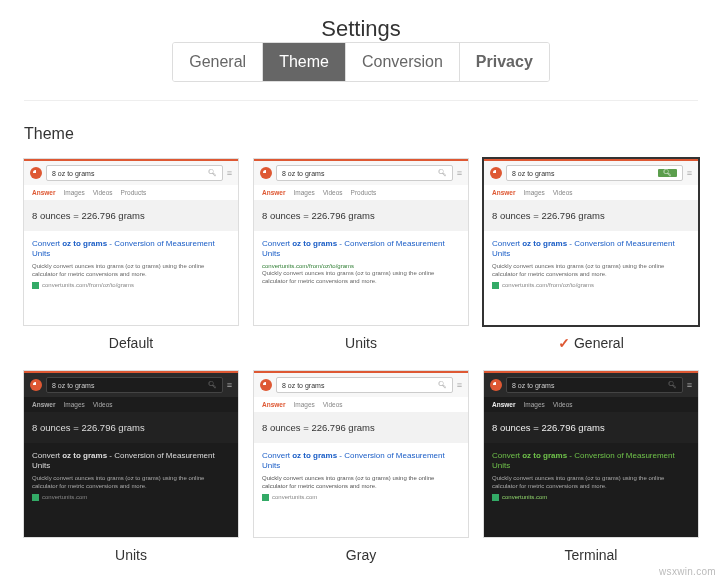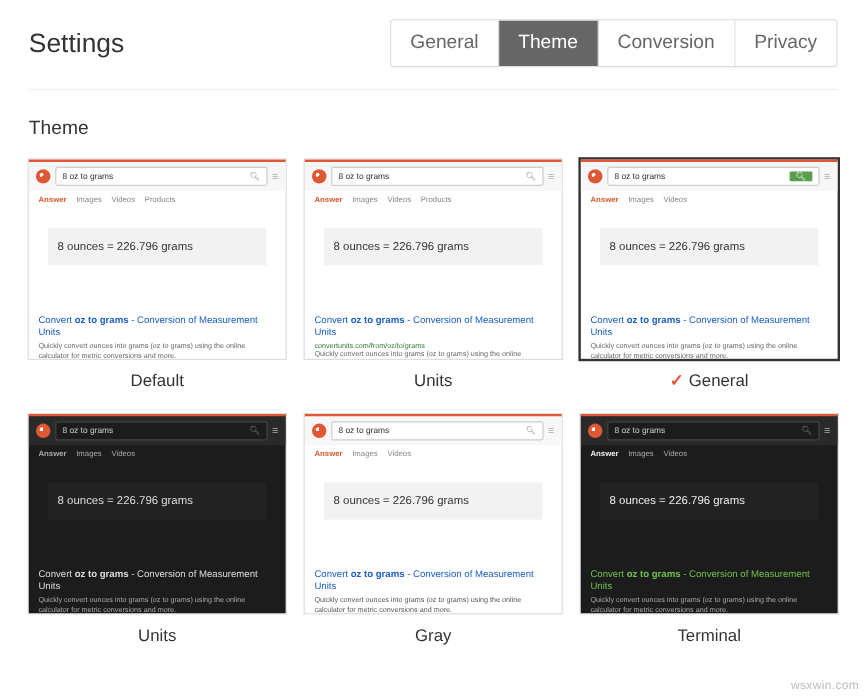--- a/index.html
+++ b/index.html
@@ -9,32 +9,33 @@
     width: 722px;
     padding: 16px 24px;
     color: #333;
   }
   .header {
     display: flex;
     justify-content: space-between;
     align-items: center;
     padding-bottom: 18px;
     border-bottom: 1px solid #eee;
+    flex-direction: column;
   }
   .header h1 { font-size: 22px; font-weight: 400; color: #333; }
   .tabs { display: flex; border: 1px solid #ddd; border-radius: 3px; overflow: hidden; }
   .tab {
     padding: 10px 16px;
     font-size: 16px;
     color: #666;
     background: #fff;
     border-right: 1px solid #ddd;
     cursor: pointer;
   }
-  .tab:last-child { border-right: none; }
+  .tab:last-child { border-right: none; font-weight: bold; }
   .tab.active { background: #666; color: #fff; }
   .section-title {
     font-size: 16px;
     font-weight: 400;
     color: #333;
     margin: 24px 0 16px;
   }
   .grid {
     display: grid;
     grid-template-columns: repeat(3, 1fr);
@@ -113,24 +114,24 @@
     display: flex;
     gap: 8px;
     padding: 4px 8px;
     font-size: 6.5px;
   }
   .nav span { color: #888; }
   .nav .answer-tab { color: #de5833; font-weight: 600; }
   .answer-box {
     background: #f2f2f2;
     padding: 10px 8px;
-    margin: 16px;
+    margin: 0;
   }
   .answer-text { font-size: 9.5px; color: #333; }
-  .result { padding: 8px 8px 6px; margin-top: 33px; }
+  .result { padding: 8px 8px 6px; }
   .result-title { color: #1a5dc6; font-size: 8px; margin-bottom: 2px; line-height: 1.3; }
   .result-title b { font-weight: 600; }
   .result-desc { color: #666; font-size: 6px; line-height: 1.4; }
   .result-url { font-size: 6px; display: flex; align-items: center; gap: 3px; margin-top: 3px; }
   .result-url.green { color: #2e7d32; }
   .result-url.gray { color: #888; }
   .favicon {
     width: 7px; height: 7px;
     background: #3a6; display: inline-block;
     flex-shrink: 0;

